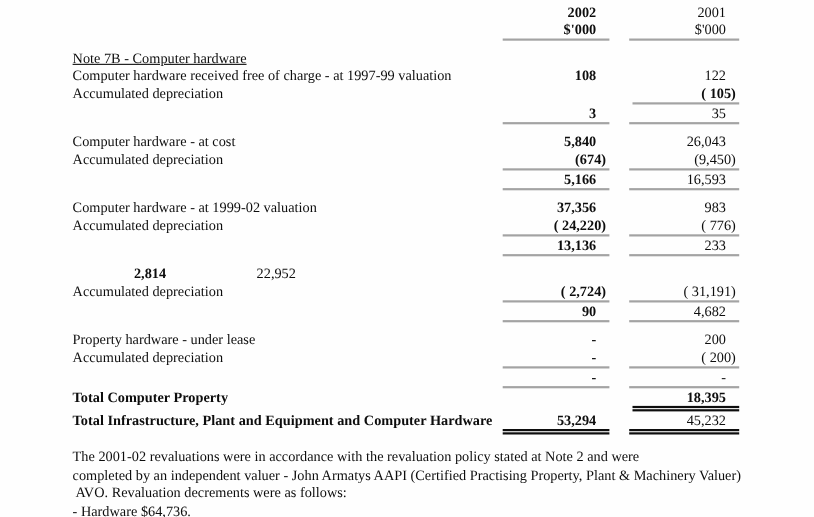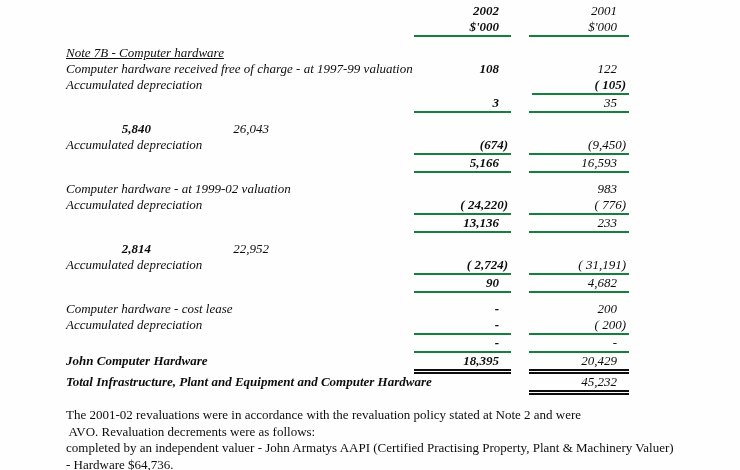--- a/index.html
+++ b/index.html
@@ -7,39 +7,39 @@
     width: 740px; height: 470px;
     background: #fefefe;
     color: #0d0d0d;
     font-family: "Liberation Serif", "DejaVu Serif", serif;
     font-size: 13px;
     overflow: hidden;
   }
   .page { padding: 3px 0 0 66px; }
 
   
-  .table { padding-right: 111px; font-style: italic; }
+  .table { padding-right: 68px; }
   .row { display: flex; min-height: 16px; line-height: 16px; }
   .label {
     flex: 1 1 0;
     min-width: 0;
     white-space: nowrap;
     overflow: visible;
   }
   .val {
     flex: 0 0 auto;
     box-sizing: border-box;
     text-align: right;
     padding-right: 12px;
     white-space: pre;
   }
   .val.c1 { width: 97px; font-weight: bold; }
   .val.c2 { width: 100px; margin-left: 18px; }
   .val.paren { padding-right: 3px; }
-  .u1 { border-bottom: 2px solid #15803d; }
+  .u1 { border-bottom: 2px solid #a3a3a3; }
   .u2 { border-bottom: 5px double #0d0d0d; }
   .row.total .label { font-weight: bold; }
   .spacer { height: 8px; }
 
   .head-units { margin-bottom: 8px; }
   .note-title-row { margin-bottom: 0; }
   .note-title { text-decoration: underline; }
 
   
   .footnote { margin-top: 12px; padding-right: 8px; }
@@ -80,36 +80,38 @@
           <span class="label">Accumulated depreciation</span>
           <span class="val c1 u1 paren">( 105)</span>
         </div>
         <div class="row subtotal">
           <span class="label"></span>
           <span class="val c1 u1">3</span>
           <span class="val c2 u1">35</span>
         </div>
         <div class="spacer"></div>
         <div class="row item">
+          <span class="label">Computer hardware - at cost</span>
           <span class="val c1">5,840</span>
           <span class="val c2">26,043</span>
         </div>
         <div class="row item">
           <span class="label">Accumulated depreciation</span>
           <span class="val c1 u1 paren">(674)</span>
           <span class="val c2 u1 paren">(9,450)</span>
         </div>
         <div class="row subtotal">
           <span class="label"></span>
           <span class="val c1 u1">5,166</span>
           <span class="val c2 u1">16,593</span>
         </div>
         <div class="spacer"></div>
         <div class="row item">
           <span class="label">Computer hardware - at 1999-02 valuation</span>
+          <span class="val c1">37,356</span>
           <span class="val c2">983</span>
         </div>
         <div class="row item">
           <span class="label">Accumulated depreciation</span>
           <span class="val c1 u1 paren">( 24,220)</span>
           <span class="val c2 u1 paren">( 776)</span>
         </div>
         <div class="row subtotal">
           <span class="label"></span>
           <span class="val c1 u1">13,136</span>
@@ -125,47 +127,47 @@
           <span class="val c1 u1 paren">( 2,724)</span>
           <span class="val c2 u1 paren">( 31,191)</span>
         </div>
         <div class="row subtotal">
           <span class="label"></span>
           <span class="val c1 u1">90</span>
           <span class="val c2 u1">4,682</span>
         </div>
         <div class="spacer"></div>
         <div class="row item">
-          <span class="label">Computer hardware - cost lease</span>
+          <span class="label">Property hardware - under lease</span>
           <span class="val c1">-</span>
           <span class="val c2">200</span>
         </div>
         <div class="row item">
           <span class="label">Accumulated depreciation</span>
           <span class="val c1 u1">-</span>
           <span class="val c2 u1 paren">( 200)</span>
         </div>
         <div class="row subtotal">
           <span class="label"></span>
           <span class="val c1 u1">-</span>
           <span class="val c2 u1">-</span>
         </div>
         <div class="row total">
-          <span class="label">John Computer Hardware</span>
+          <span class="label">Total Computer Property</span>
           <span class="val c1 u2">18,395</span>
-          <span class="val c2 u2">20,429</span>
         </div>
         <div class="row total">
           <span class="label">Total Infrastructure, Plant and Equipment and Computer Hardware</span>
+          <span class="val c1 u2">53,294</span>
           <span class="val c2 u2">45,232</span>
         </div>
       </div>
 
   </div>
 
   <div class="footnote">
     <div class="foot-line">The 2001-02 revaluations were in accordance with the revaluation policy stated at Note 2 and were</div>
+    <div class="foot-line">completed by an independent valuer - John Armatys AAPI (Certified Practising Property, Plant &amp; Machinery Valuer)</div>
     <div class="foot-line"> AVO. Revaluation decrements were as follows:</div>
-    <div class="foot-line">completed by an independent valuer - John Armatys AAPI (Certified Practising Property, Plant &amp; Machinery Valuer)</div>
     <div class="foot-line">- Hardware $64,736.</div>
   </div>
 
 </div>
 
 </body></html>

